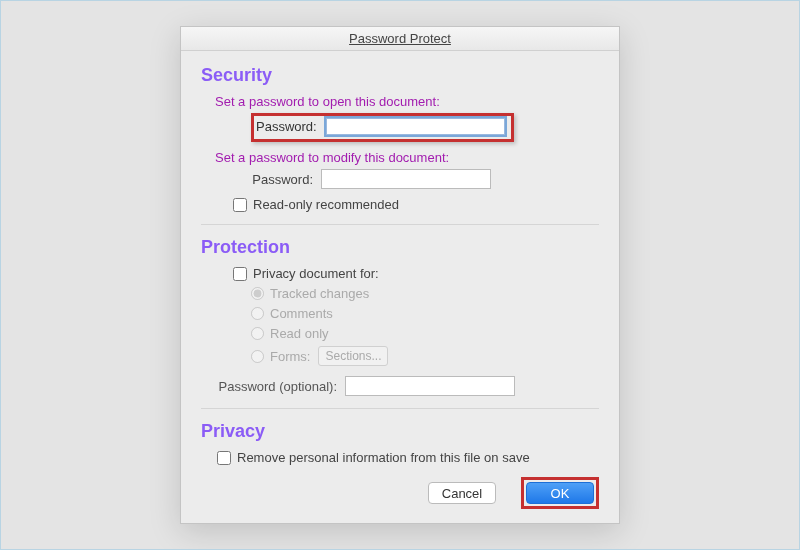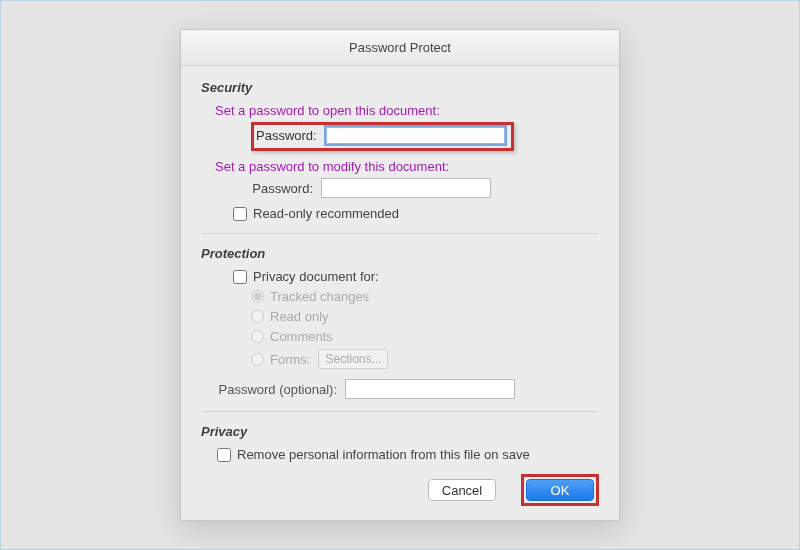--- a/index.html
+++ b/index.html
@@ -15,38 +15,38 @@
       justify-content: center;
       border: 1px solid #b8d4e3;
     }
     .dialog {
       width: 440px;
       background: #ececec;
       border: 1px solid #c4c4c4;
       box-shadow: 0 8px 30px rgba(0,0,0,0.15);
     }
     .titlebar {
-      height: 36px;
+      height: 24px;
       background: linear-gradient(#f6f6f6, #e8e8e8);
       border-bottom: 1px solid #d0d0d0;
       display: flex;
       align-items: center;
       justify-content: center;
       font-size: 13px;
       color: #444;
+      text-decoration: underline;
     }
     .content {
       padding: 14px 20px 14px 20px;
     }
     .section-title {
       font-weight: 600;
-      font-size: 13px;
-      color: #404040;
+      font-size: 18px;
+      color: #8b5cf6;
       margin-bottom: 6px;
-      font-style: italic;
     }
     .subtext {
       font-size: 13px;
       color: #a21caf;
       margin: 8px 0 4px 14px;
     }
     .row {
       display: flex;
       align-items: center;
       margin: 4px 0 4px 14px;
@@ -191,25 +191,25 @@
       <input type="checkbox" style="">
       <span>Privacy document for:</span>
     </div>
     <div class="radio-group">
       <div class="radio-row">
         <input type="radio" name="prot" checked="" disabled="" style="">
         <span>Tracked changes</span>
       </div>
       <div class="radio-row">
         <input type="radio" name="prot" disabled="" style="">
+        <span>Comments</span>
+      </div>
+      <div class="radio-row">
+        <input type="radio" name="prot" disabled="" style="">
         <span>Read only</span>
-      </div>
-      <div class="radio-row">
-        <input type="radio" name="prot" disabled="" style="">
-        <span>Comments</span>
       </div>
       <div class="radio-row">
         <input type="radio" name="prot" disabled="" style="">
         <span>Forms:</span>
         <button class="sections-btn" disabled="">Sections...</button>
       </div>
     </div>
     <div class="opt-pass-row">
       <label class="lab">Password (optional):</label>
       <input type="password" value="" style="">

